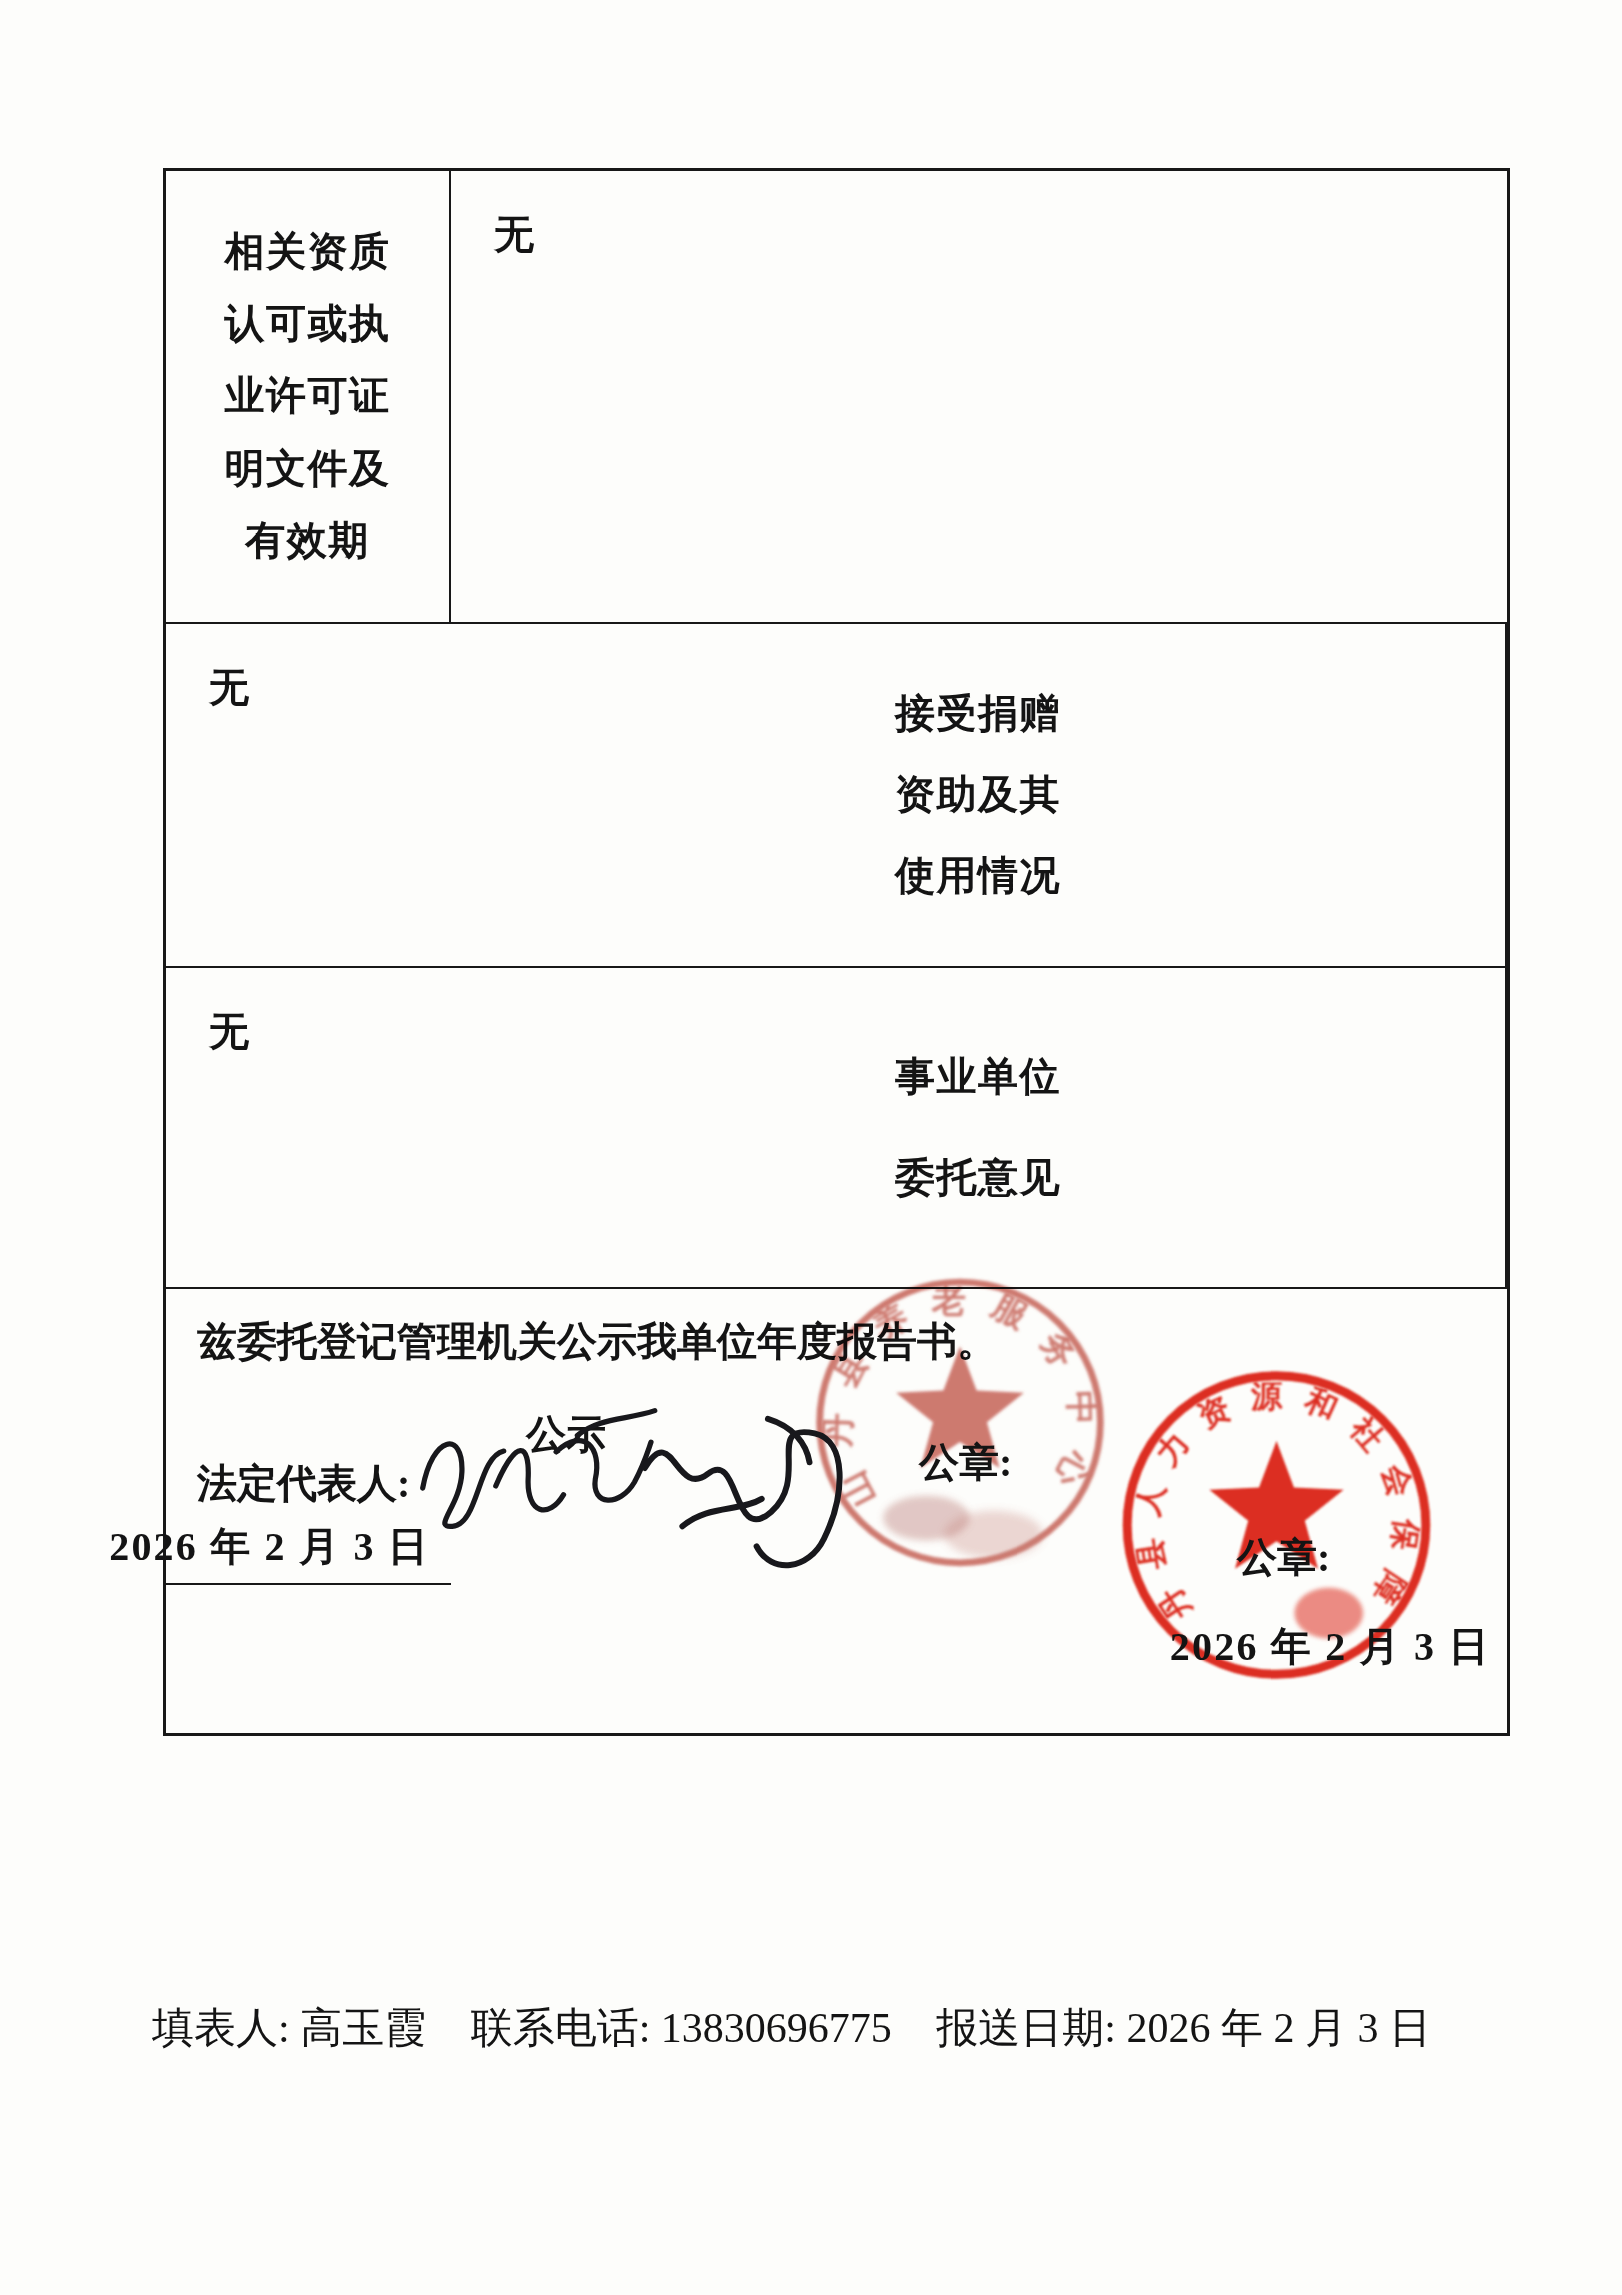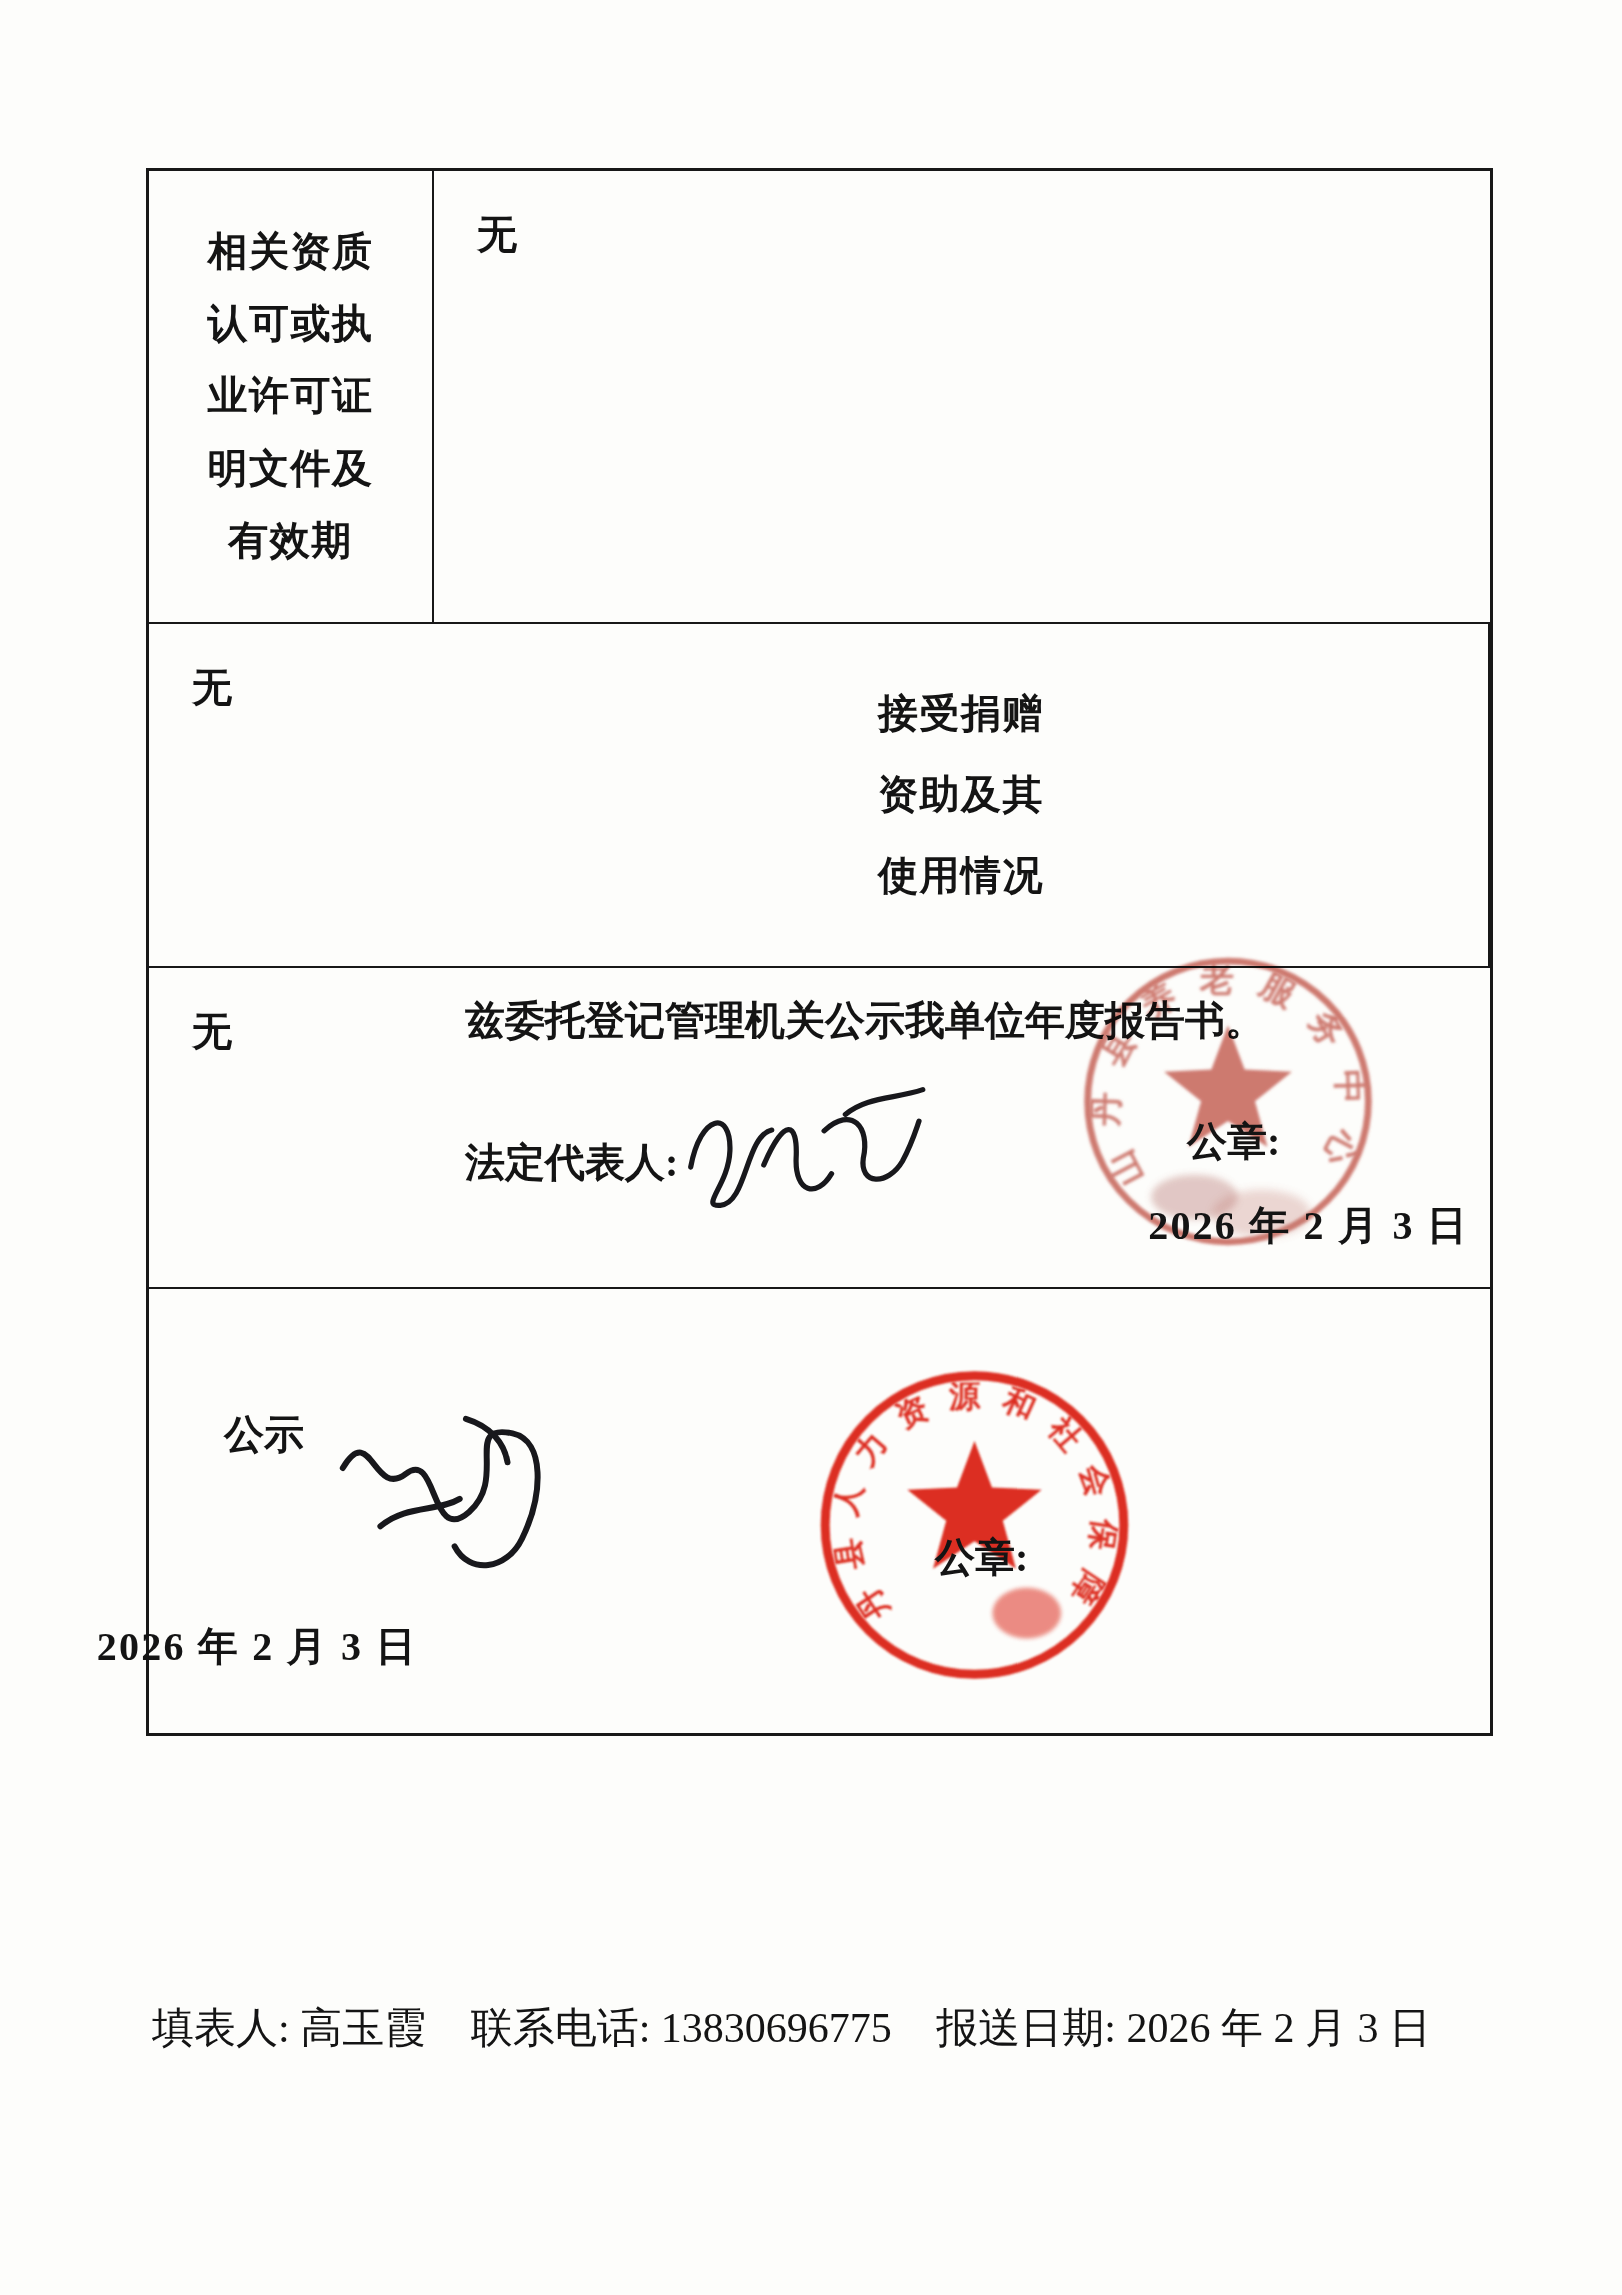--- a/index.html
+++ b/index.html
@@ -5,21 +5,21 @@
   * { margin:0; padding:0; box-sizing:border-box; }
   html,body { background:#ffffff; }
   body {
     width:1623px; height:2295px; position:relative; overflow:hidden;
     background:#fdfdfb; color:#141414;
     font-family:"Liberation Serif","DejaVu Serif",serif;
   }
 
   
   .report-table {
-    position:absolute; left:146px; top:168px; width:1347px; height:1568px;
+    position:absolute; left:163px; top:168px; width:1347px; height:1568px;
     border:3px solid #181818;
     display:grid;
     grid-template-columns:285px 1fr;
     grid-template-rows:453px 344px 321px 296px 1fr;
   }
   .lc {
     border-right:2.2px solid #181818; border-bottom:2.2px solid #181818;
     display:flex; flex-direction:column; justify-content:space-evenly; align-items:center;
     padding:31px 6px; font-size:40px; font-weight:600; letter-spacing:1.5px;
     text-align:center; line-height:1.1; white-space:pre;
@@ -68,20 +68,24 @@
 
   <div class="lc">
     <span>接受捐赠</span>
     <span>资助及其</span>
     <span>使用情况</span>
   </div>
   <div class="vc">
     <span class="none-val">无</span>
   </div>
 
+  <div class="lc">
+    <span>事业单位</span>
+    <span>委托意见</span>
+  </div>
   <div class="vc">
     <span class="stmt" style="top:25.4px;">兹委托登记管理机关公示我单位年度报告书。</span>
     <span class="stmt" style="top:167px;">法定代表人:</span>
 
     <svg class="sig" style="left:241px; top:118px;" width="262" height="149" viewBox="0 0 350 200">
       <g fill="none" stroke="#18181c" stroke-width="7" stroke-linecap="round" transform="rotate(-4 175 100)">
         <path d="M20 98 C38 28 80 24 74 80 C69 126 28 152 56 152 C92 152 96 62 132 56"></path>
         <path d="M118 102 C150 40 168 46 162 96 C157 142 186 152 208 120"></path>
         <path d="M202 62 C242 30 264 62 252 102 C244 138 282 142 304 110 C318 88 324 72 330 58"></path>
         <path d="M232 42 C262 20 300 26 338 16"></path>

